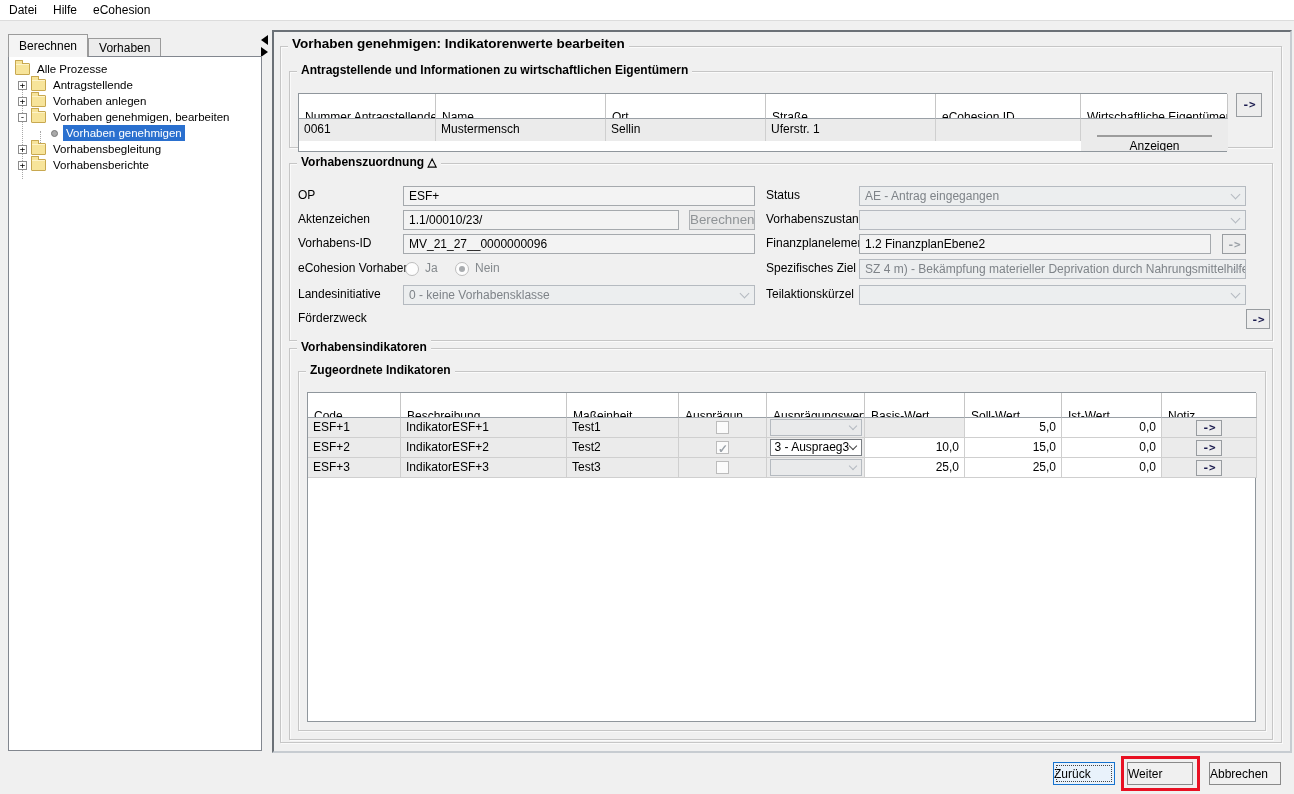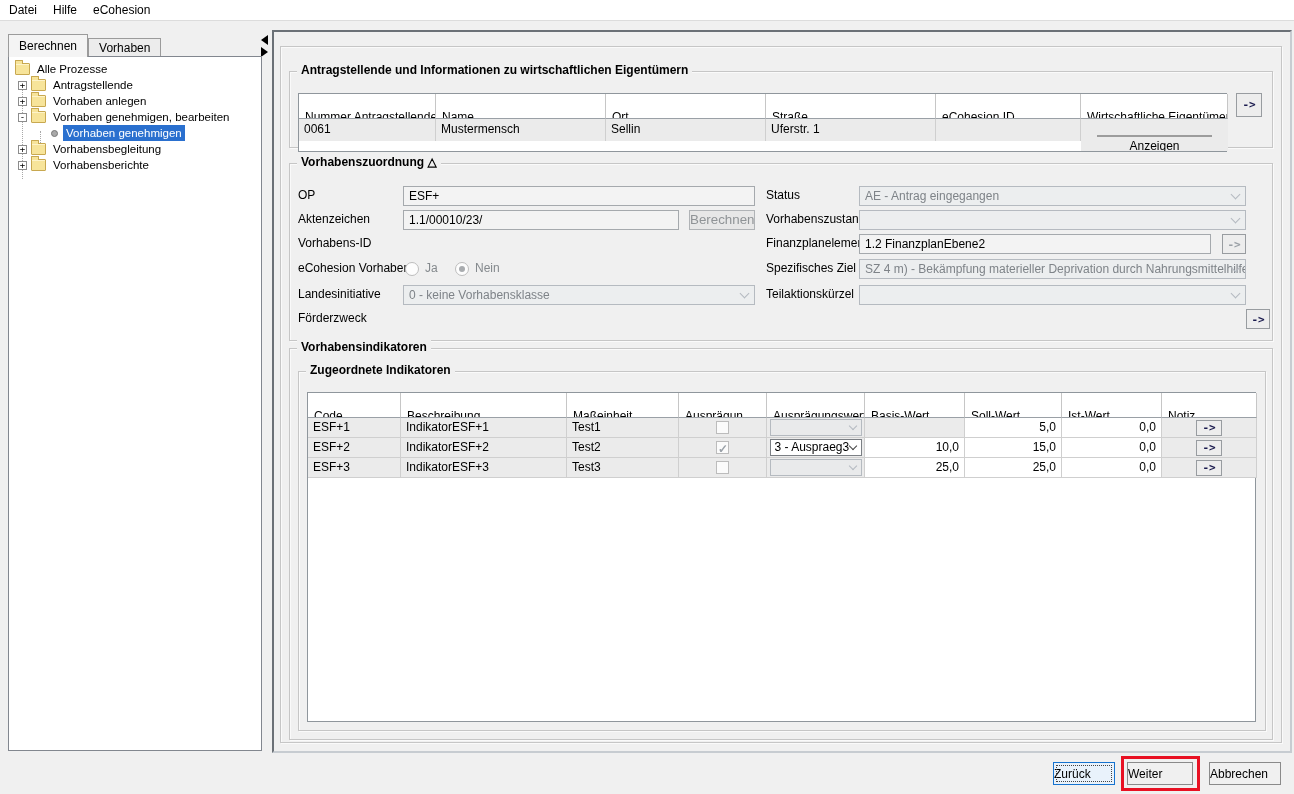--- a/index.html
+++ b/index.html
@@ -187,20 +187,21 @@
   </div>
 </div>
 
 <div class="split-arrows">
   <div class="tri-left"></div>
   <div class="tri-right"></div>
 </div>
 
 <div class="main">
   <div class="gb gb-outer">
+    <span class="gb-title outer-title">Vorhaben genehmigen: Indikatorenwerte bearbeiten</span>
 
     <div class="gb group1">
       <span class="gb-title">Antragstellende und Informationen zu wirtschaftlichen Eigentümern</span>
       <div class="table1">
         <div class="th">Nummer Antragstellende</div>
         <div class="th">Name</div>
         <div class="th">Ort</div>
         <div class="th">Straße</div>
         <div class="th">eCohesion ID</div>
         <div class="th">Wirtschaftliche Eigentümer</div>
@@ -229,20 +230,21 @@
       <div class="frow" style="left:0; top:46px; width:984px;">
         <span class="flabel">Aktenzeichen</span>
         <input class="tfield" style="left: 113px; top: 0px; width: 276px;" readonly="" value="1.1/00010/23/">
         <button class="btn-disabled" style="left:399px; top:0; width:66px;">Berechnen</button>
         <span class="flabel right">Vorhabenszustand</span>
         <div class="combo" style="left:569px; top:0; width:387px;"><span></span><span class="chev"></span></div>
       </div>
 
       <div class="frow" style="left:0; top:70px; width:984px;">
         <span class="flabel">Vorhabens-ID</span>
+        <input class="tfield" style="left: 113px; top: 0px; width: 352px;" readonly="" value="MV_21_27__0000000096">
         <span class="flabel right">Finanzplanelement</span>
         <input class="tfield" style="left: 569px; top: 0px; width: 352px;" readonly="" value="1.2 FinanzplanEbene2">
         <button class="arrow-btn dim" style="position:absolute; left:932px; top:0;">-&gt;</button>
       </div>
 
       <div class="frow" style="left:0; top:95px; width:984px;">
         <span class="flabel">eCohesion Vorhaben</span>
         <span class="radio" style="left:115px;"></span>
         <span class="radio-label" style="left:135px;">Ja</span>
         <span class="radio selected" style="left:165px;"></span>

